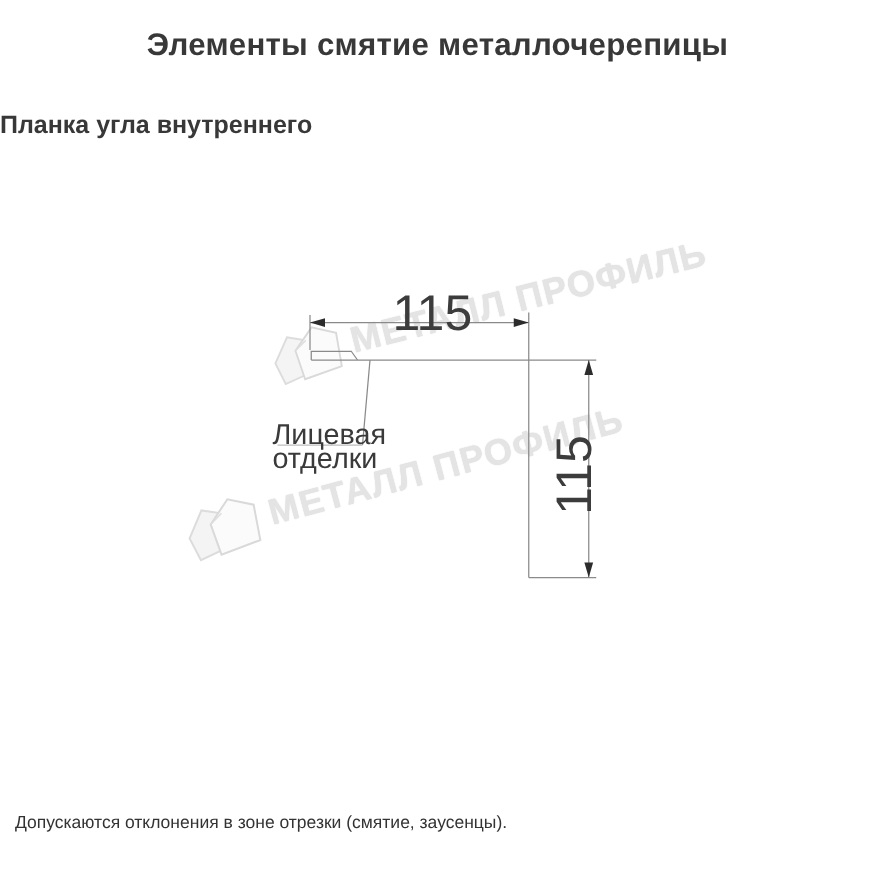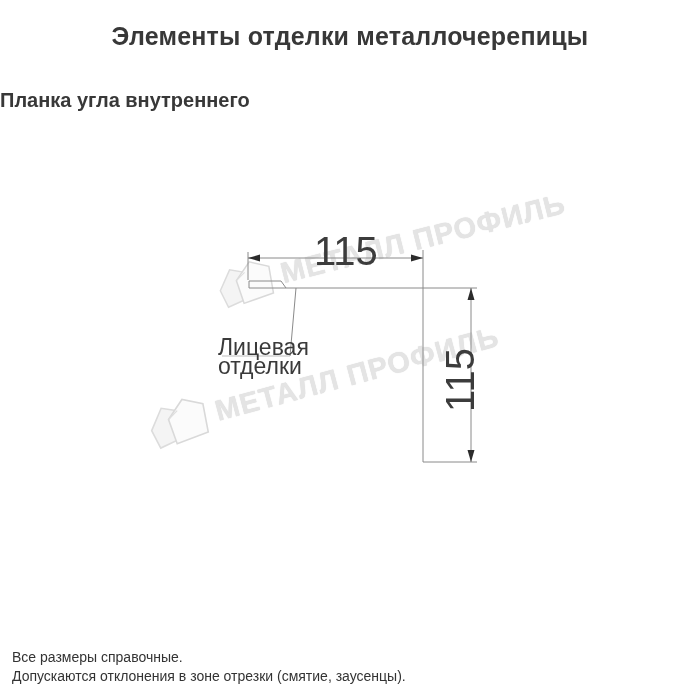--- a/index.html
+++ b/index.html
@@ -56,21 +56,21 @@
 
   
   .footer{
     left:12px;top:648px;width:660px;
     font-size:14px;line-height:18.5px;color:#333333;
   }
 </style>
 </head>
 <body>
 
-<div class="abs title">Элементы отделки металлочерепицы</div>
+<div class="abs title">Элементы смятие металлочерепицы</div>
 
 <div class="abs subtitle">
   <div>Планка угла внутреннего</div>
 </div>
 
 <div class="abs wm wm-1">
   <span class="wm-logo">
     <svg width="62" height="50" viewBox="0 0 62 50">
       <path d="M5 27 L19 9 L33 15 L31 41 L9 45 Z" fill="#f4f4f4" stroke="#dcdcdc" stroke-width="1.5"></path>
       <path d="M23 21 L40 6 L58 15 L56 42 L25 45 Z" fill="#fbfbfb" stroke="#d9d9d9" stroke-width="1.5"></path>
@@ -117,15 +117,14 @@
 
 <div class="abs dim-text dim-top">115</div>
 <div class="abs dim-text dim-right">115</div>
 
 <div class="abs face-label">
   <div>Лицевая</div>
   <div>отделки</div>
 </div>
 
 <div class="abs footer">
-  <div>Все размеры справочные.</div>
   <div>Допускаются отклонения в зоне отрезки (смятие, заусенцы).</div>
 </div>
 
 </body></html>

